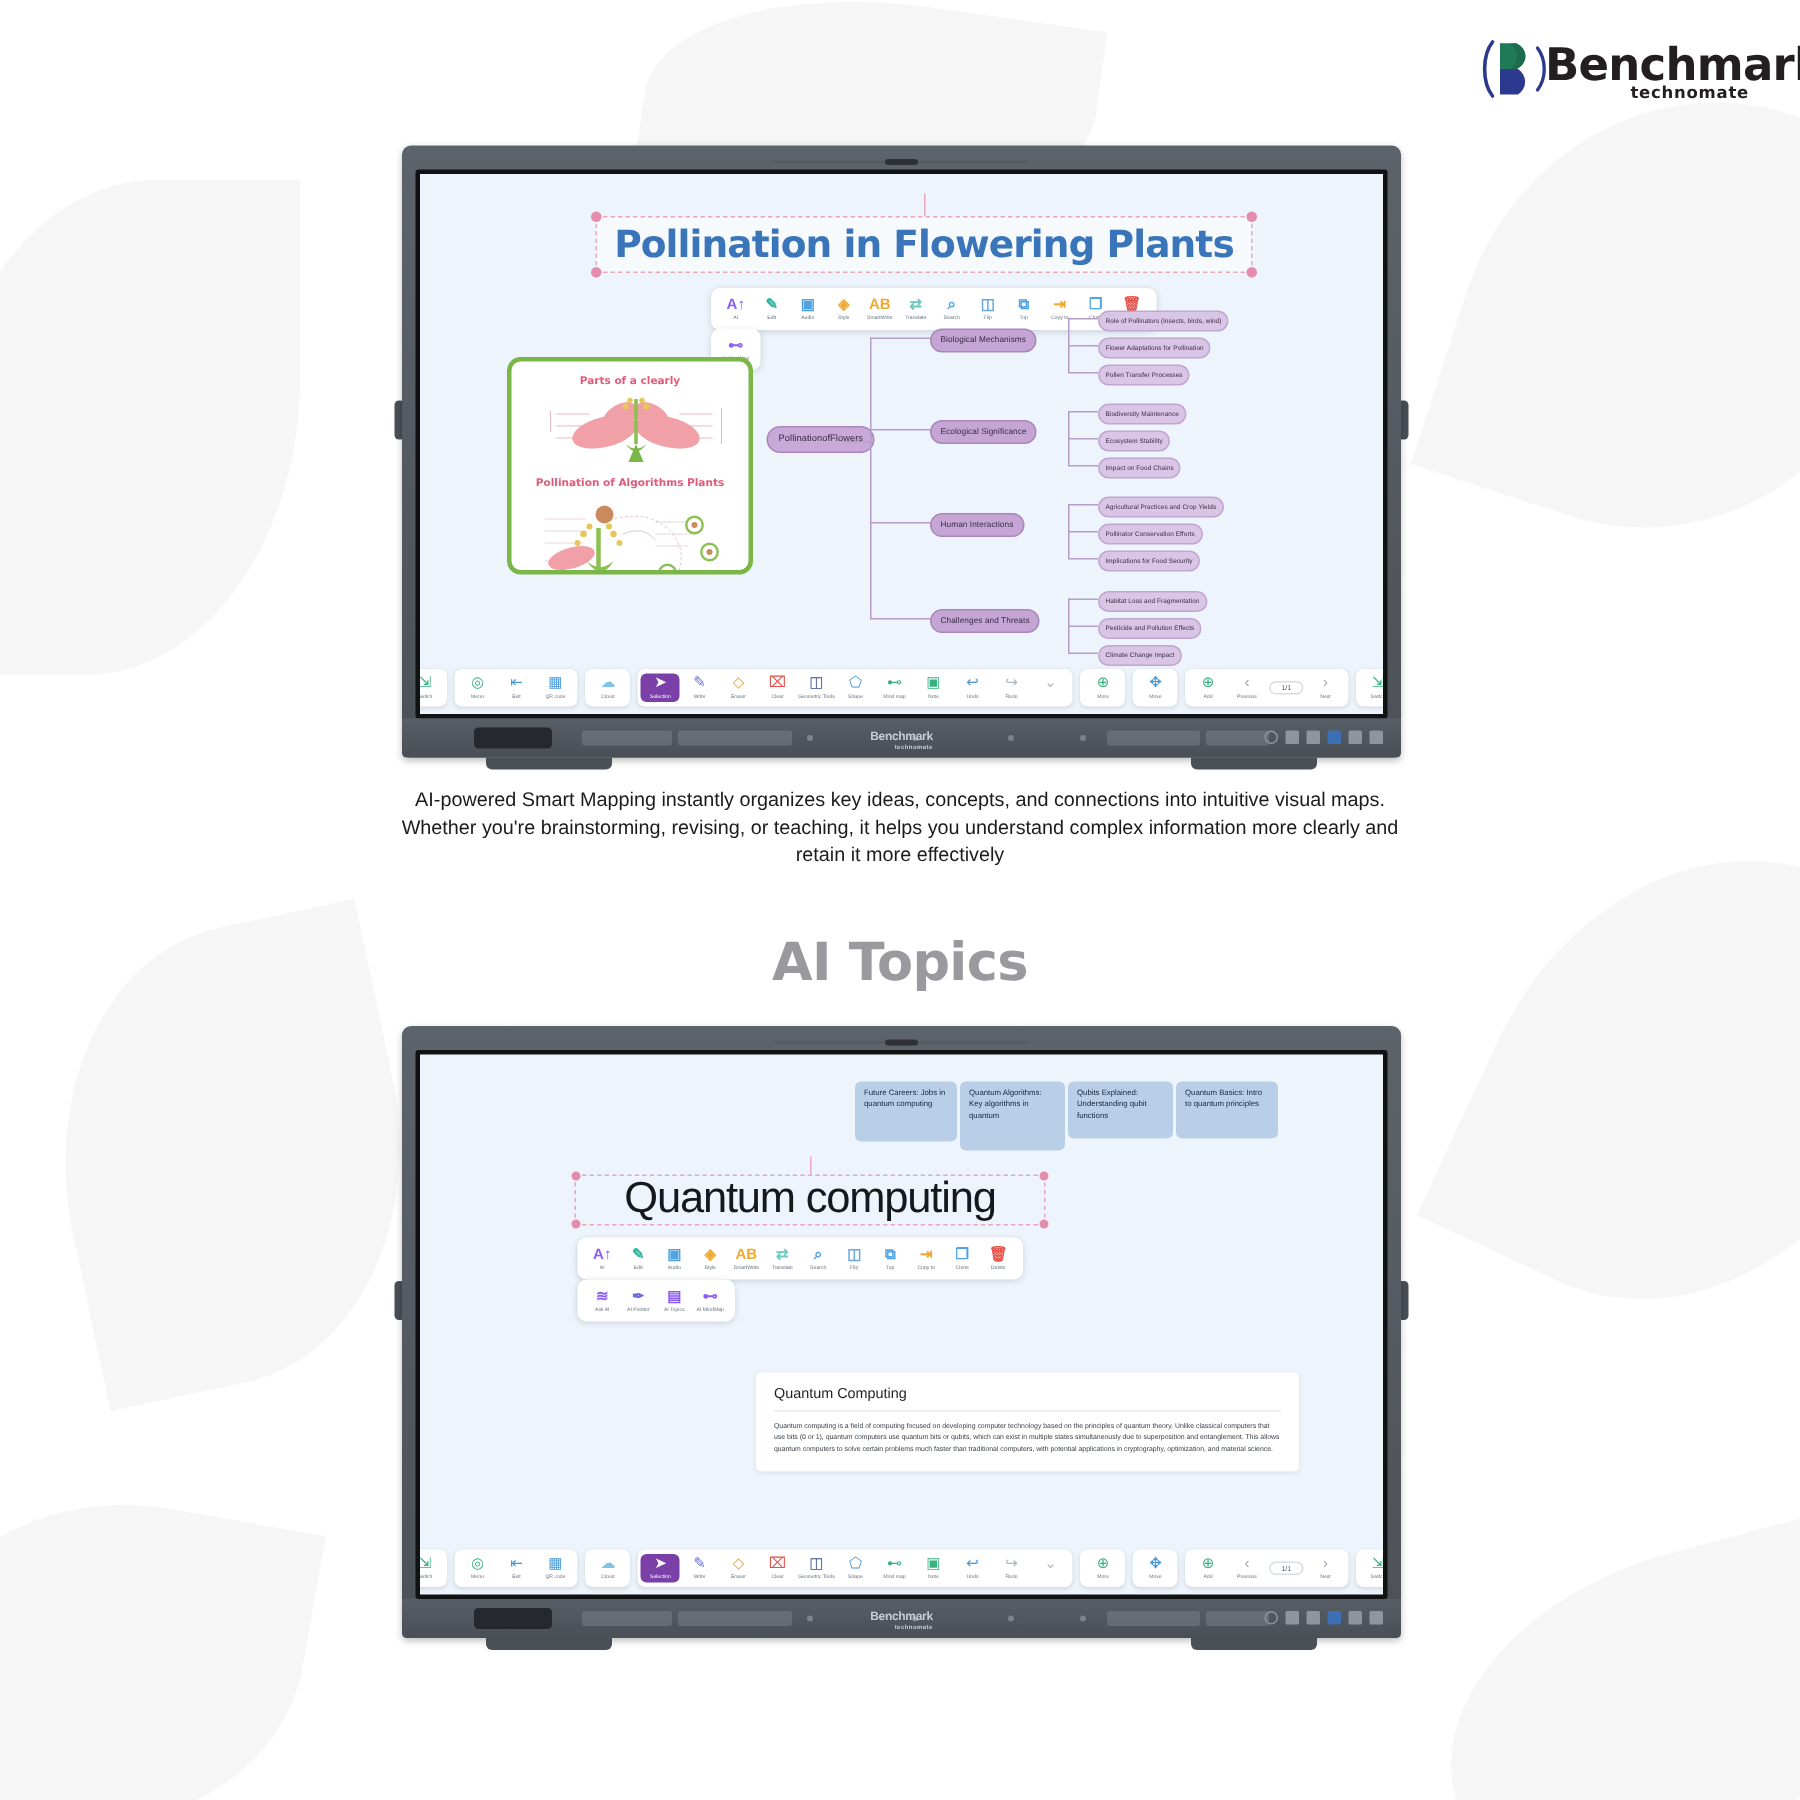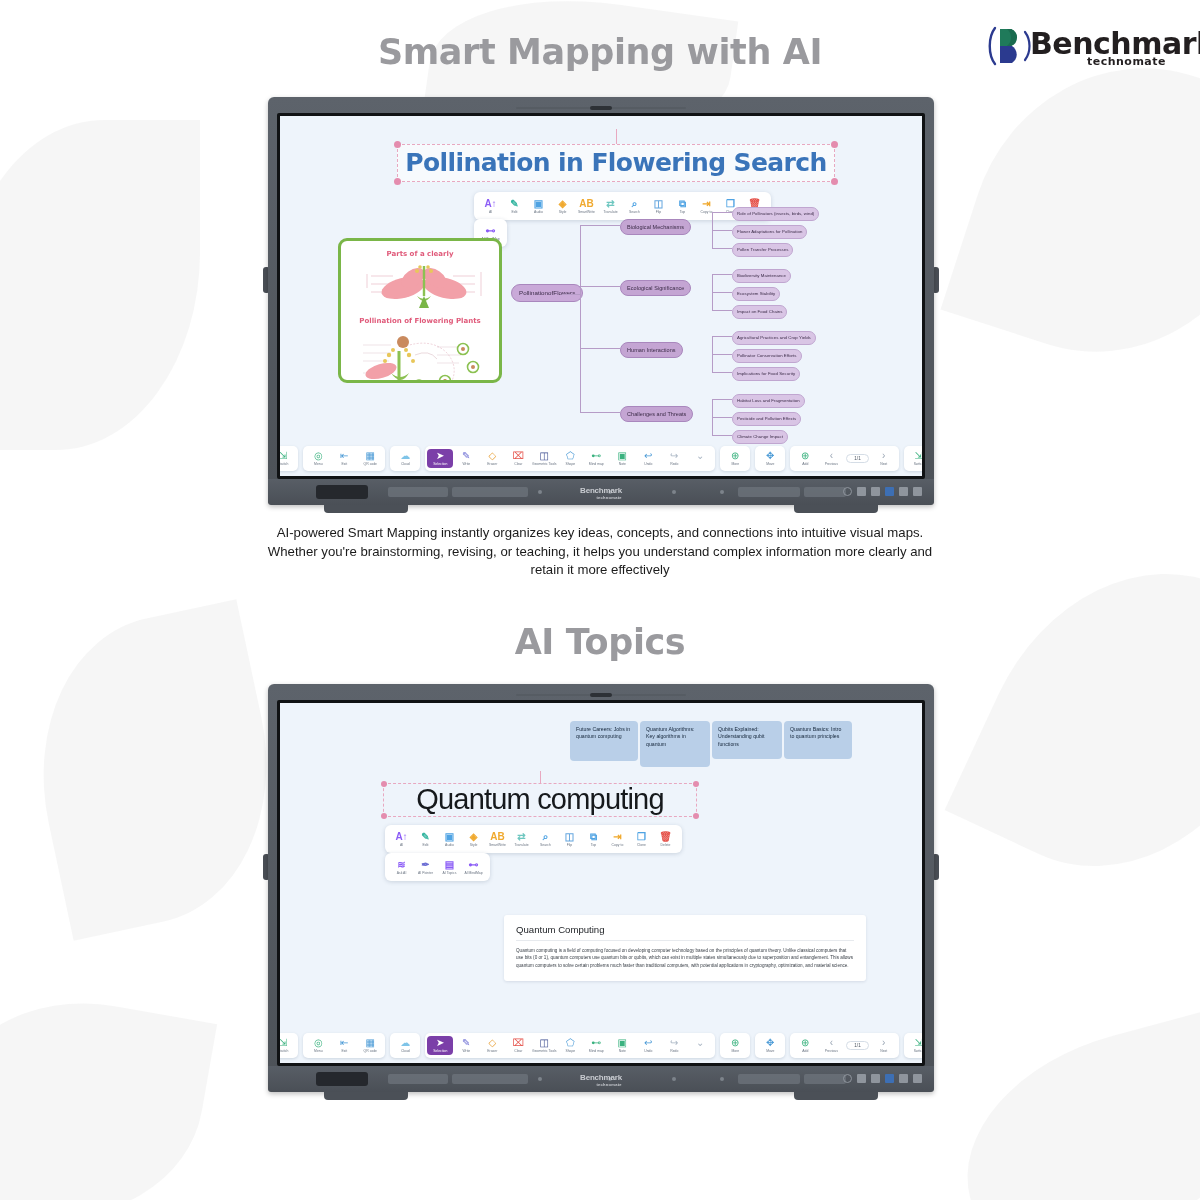--- a/index.html
+++ b/index.html
@@ -169,41 +169,40 @@
       <path d="M12 5 h11 a10 10 0 0 1 0 17 h-11 z" fill="#1f7a5a"></path>
       <path d="M12 22 h12 a10 10 0 0 1 0 17 h-12 z" fill="#2b3a8f"></path>
       <path d="M12 5 h11 a10 10 0 0 1 0 17 h-11 z" fill="#1f7a5a"></path>
       <path d="M23 22 a9 9 0 0 0 0 -17 l-4 0 a11 11 0 0 1 0 17 z" fill="#1a6b4f"></path>
       <path d="M37 8 C43 16, 43 28, 37 36" stroke="#2b3a8f" stroke-width="2.2" fill="none" stroke-linecap="round"></path>
     </svg>
     <div class="logo-text">Benchmark</div>
     <div class="logo-sub">technomate</div>
   </div>
 
-  <div id="title-1" class="section-title">Smart Mapping with AI</div>
 
   <div class="display" id="display-1">
     <div class="side-knob" style="left:-5px;"></div>
     <div class="side-knob" style="right:-5px;"></div>
     <div class="bezel">
       <div class="bezel-top-bar">
         <div class="cam-strip"></div>
         <div class="cam"></div>
       </div>
       <div class="screen-frame">
         <div class="screen">
 
           <div class="mm-title-box">
             <span class="rot"></span>
             <span class="handle h-tl"></span>
             <span class="handle h-tr"></span>
             <span class="handle h-bl"></span>
             <span class="handle h-br"></span>
           </div>
-          <div class="mm-title">Pollination in Flowering Search</div>
+          <div class="mm-title">Pollination in Flowering Plants</div>
 
           <div class="toolbar" id="toolbar-1">
               <div class="tb-item">
                 <span class="gl" style="color: rgb(139, 92, 246);">A↑</span>
                 <span class="lb">AI</span>
               </div>
               <div class="tb-item">
                 <span class="gl" style="color: rgb(52, 181, 160);">✎</span>
                 <span class="lb">Edit</span>
               </div>
@@ -313,21 +312,21 @@
               <path d="M83 8 v30" stroke="#8cc152" stroke-width="2.4" fill="none"></path>
               <g fill="#e8c75a">
                 <circle cx="76" cy="13" r="2"></circle>
                   <circle cx="90" cy="13" r="2"></circle>
                 <circle cx="79" cy="9" r="1.8"></circle>
                   <circle cx="87" cy="9" r="1.8"></circle>
               </g>
               <path d="M76 38 q7 10 14 0 q-7 6 -14 0z" fill="#8cc152"></path>
               <path d="M83 38 l-5 12 h10 z" fill="#7ab648"></path>
             </svg>
-            <div class="fc-h2" style="margin-top:3px;">Pollination of Flowering Plants</div>
+            <div class="fc-h2" style="margin-top:3px;">Pollination of Algorithms Plants</div>
             <svg width="164" height="72" viewBox="0 0 164 72">
               <g stroke="#d4869a" stroke-width=".35" fill="none" stroke-dasharray="2 1.5">
                 <path d="M62 22 q28 -10 44 6 q12 14 4 30"></path>
               </g>
               <g stroke="#c9a0aa" stroke-width=".3" fill="none">
                 <path d="M22 20 h28 M22 28 h28 M22 36 h26 M22 48 h24 M22 58 h24 M96 22 h24 M96 30 h24 M96 38 h22"></path>
               </g>
               <circle cx="62" cy="17" r="6" fill="#c98a5e"></circle>
               <path d="M74 30 q14 -6 22 4" stroke="#c9a0aa" fill="none" stroke-width=".4"></path>
               <path d="M58 26 v36" stroke="#8cc152" stroke-width="3" fill="none"></path>

